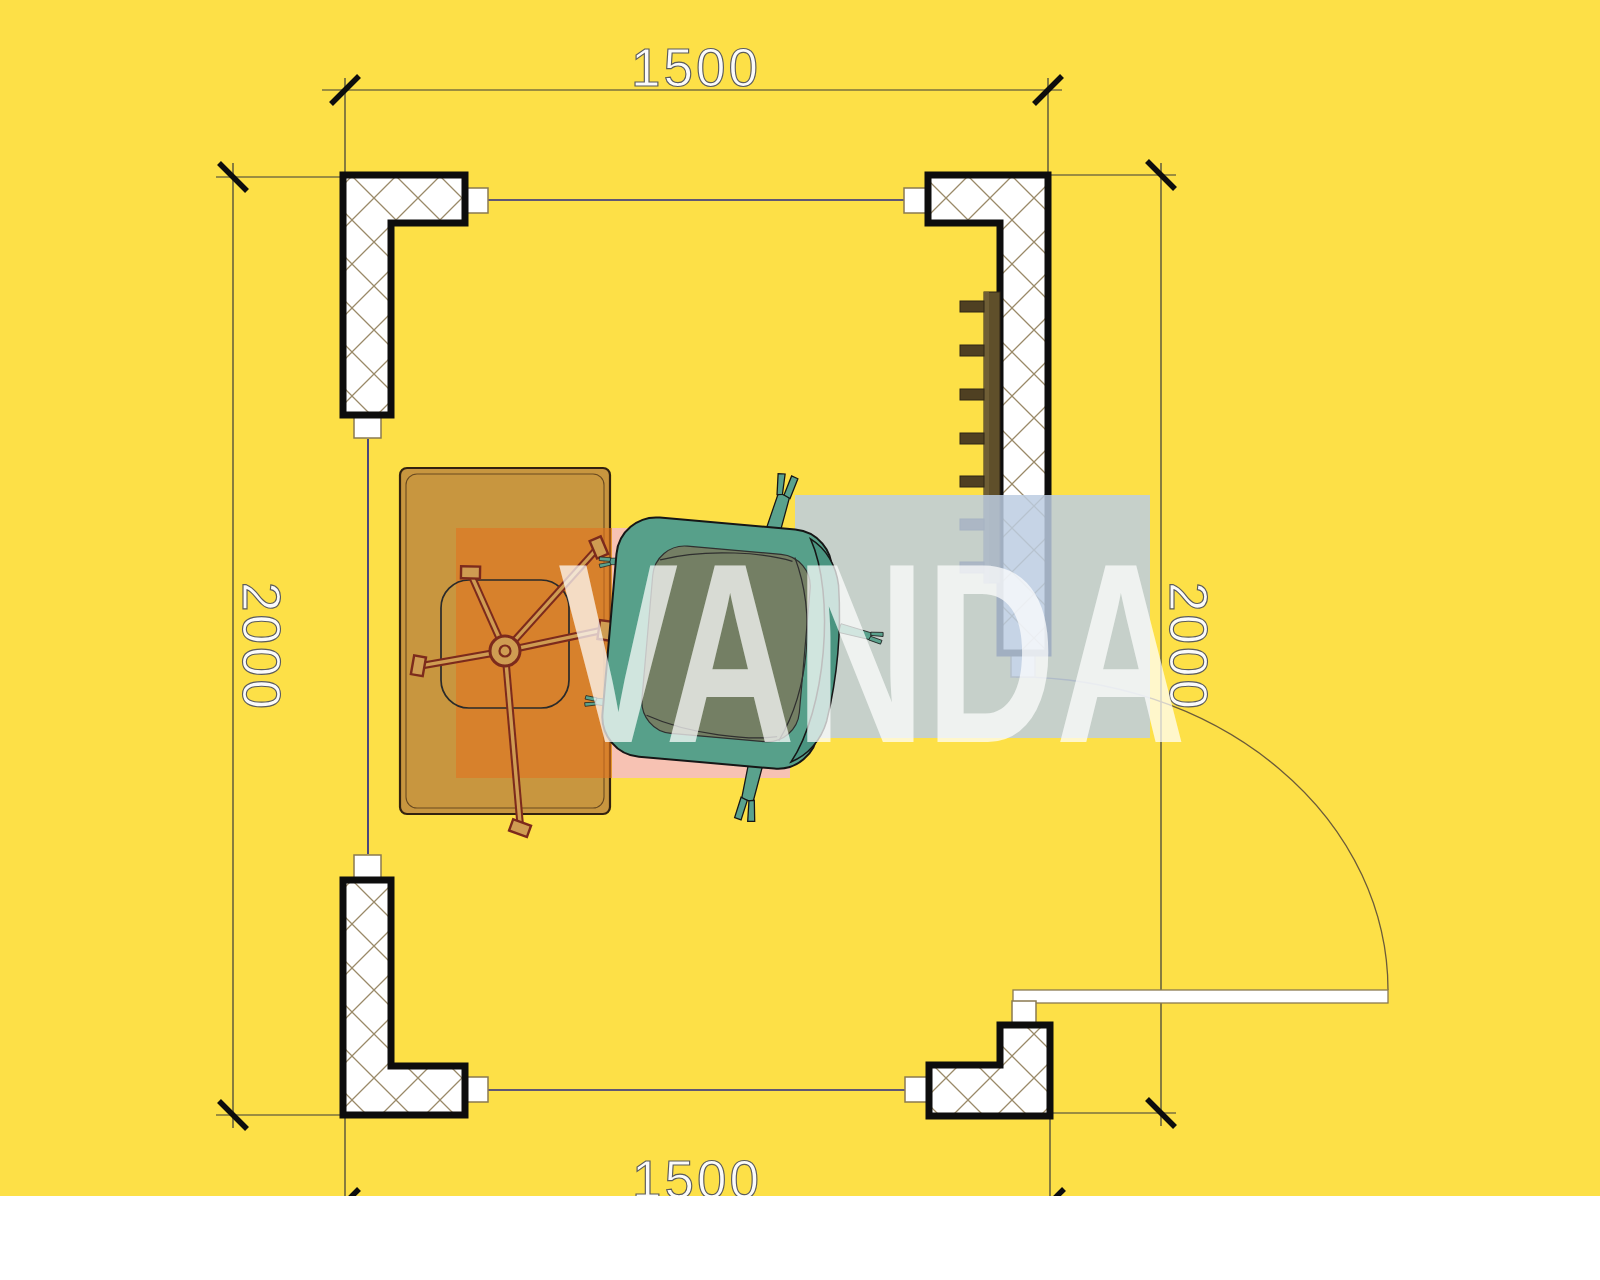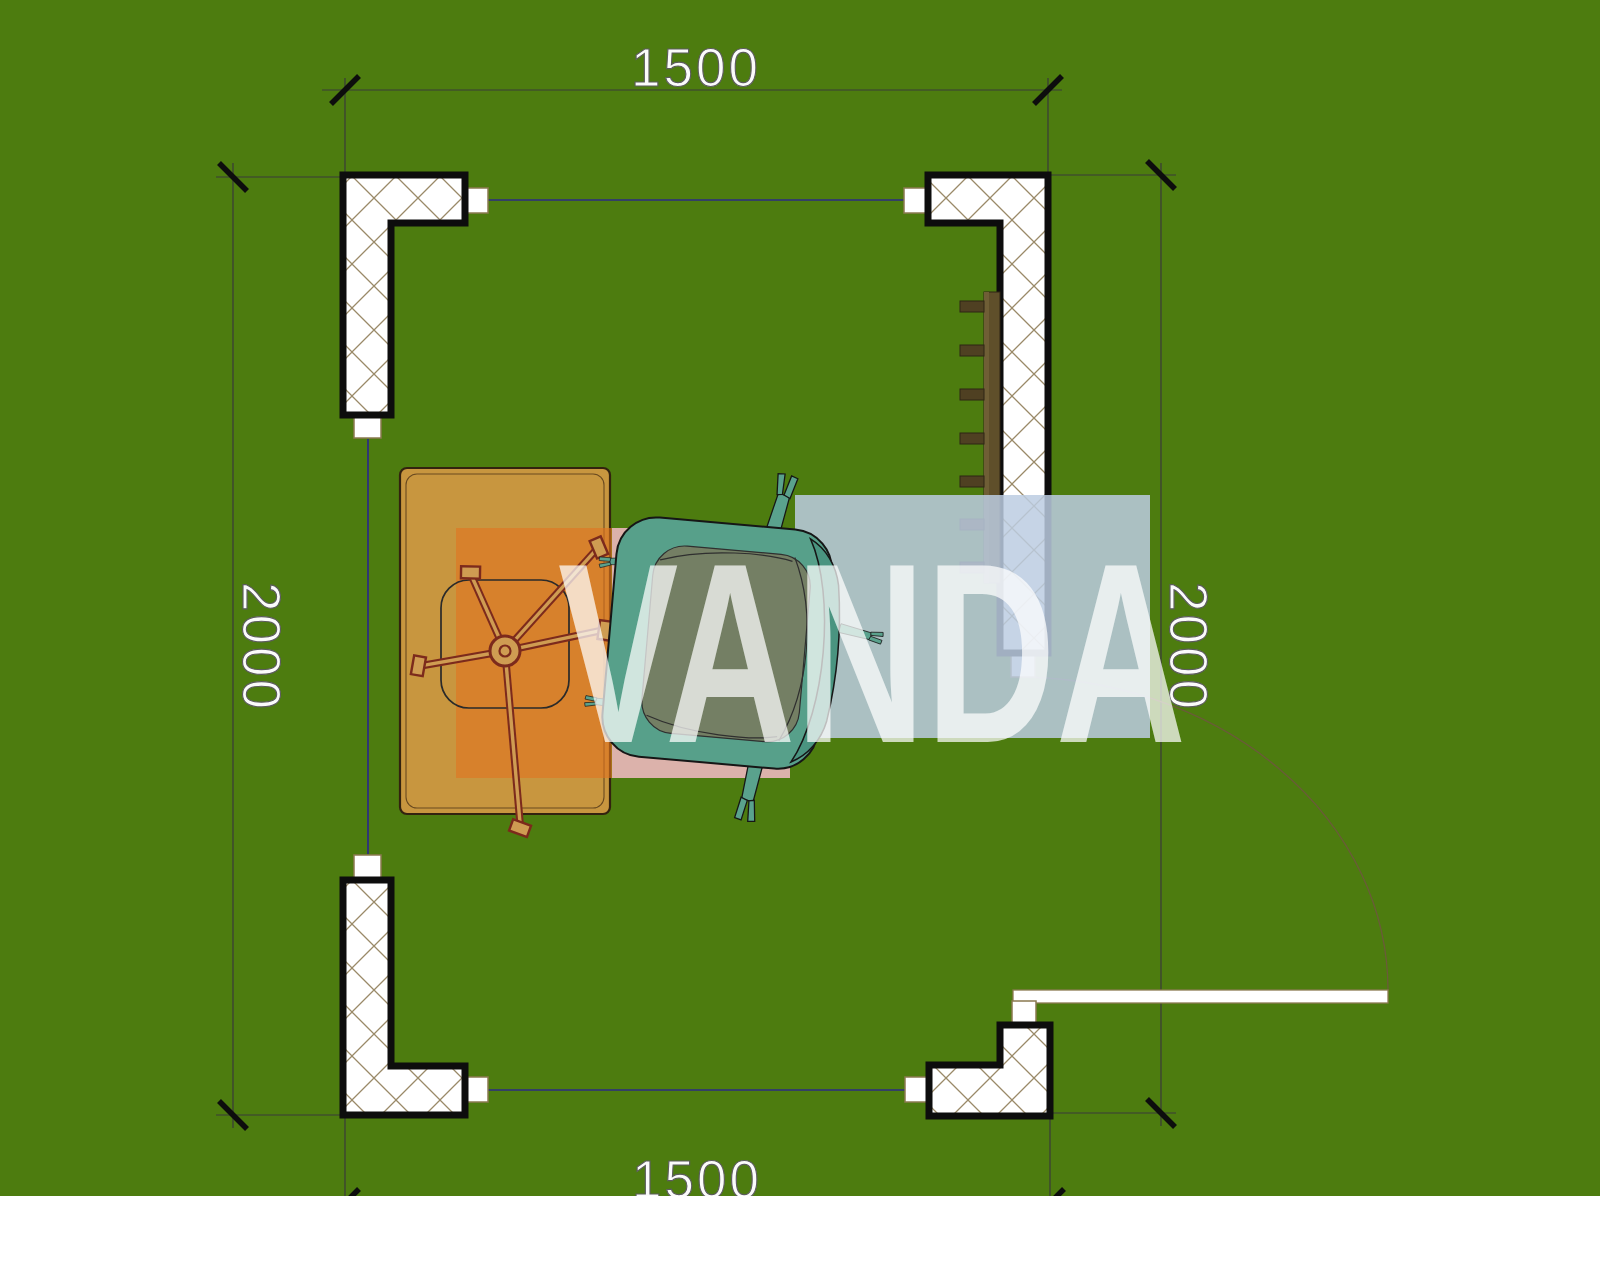--- a/index.html
+++ b/index.html
@@ -1,16 +1,16 @@
 <!DOCTYPE html>
 <html><head>
 <meta charset="utf-8">
 <style>
   html,body{margin:0;padding:0;background:#ffffff;}
-  .canvas{position:relative;width:1600px;height:1196px;background:#4d7c0f;overflow:hidden;
+  .canvas{position:relative;width:1600px;height:1196px;background:#fde047;overflow:hidden;
           font-family:"Liberation Sans",sans-serif;}
   svg text{font-family:"Liberation Sans",sans-serif;}
   .dim-label{fill:#fbfbfb;stroke:#5c5c5c;stroke-width:1.15;font-size:53px;letter-spacing:3px;}
   .wm-text{font-weight:700;font-size:256px;fill:rgba(255,255,255,0.72);}
 </style>
 </head>
 <body>
 
 <div class="canvas">
 <svg width="1600" height="1280" viewBox="0 0 1600 1280">

